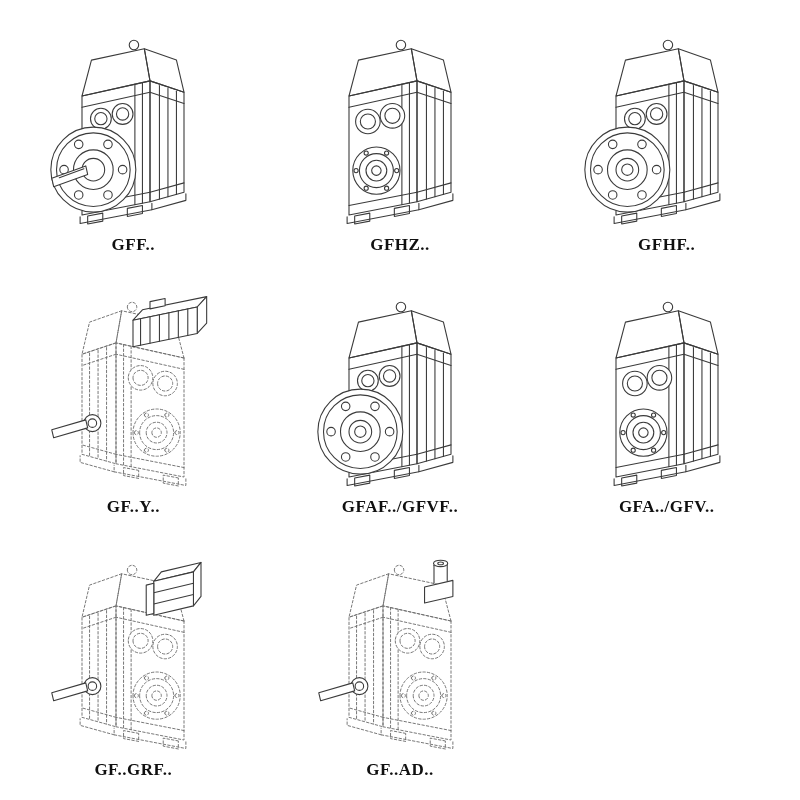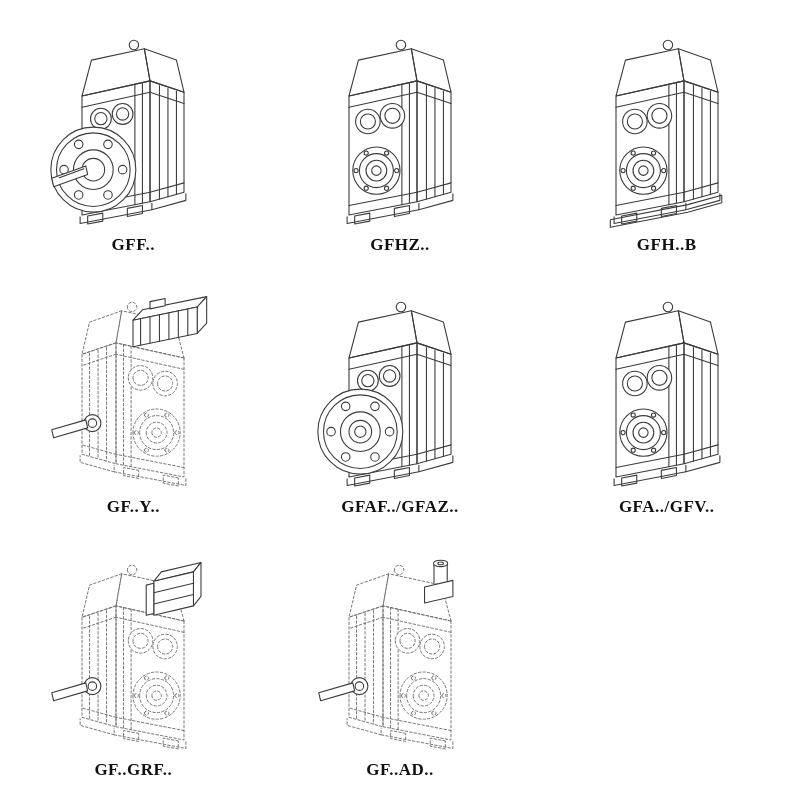--- a/index.html
+++ b/index.html
@@ -209,42 +209,42 @@
   </figure>
 
 
   <figure class="cell">
     <svg class="drawing" viewBox="0 0 200 216" aria-hidden="true">
           <use href="#drw-front-bores-gearbox"></use>
         </svg>
     <figcaption class="label">GFHZ..</figcaption>
   </figure>
 
-
-
-  <figure class="cell">
-    <svg class="drawing" viewBox="0 0 200 216" aria-hidden="true">
-          <use href="#drw-front-bores-foot-gearbox"></use>
-        </svg>
-    <figcaption class="label">GFH..B</figcaption>
-  </figure>
+  <figure class="cell">
+    <svg class="drawing" viewBox="0 0 200 216" aria-hidden="true">
+          <use href="#drw-flange-hollow-gearbox"></use>
+        </svg>
+    <figcaption class="label">GFHF..</figcaption>
+  </figure>
+
+
 
 
   <figure class="cell">
     <svg class="drawing" viewBox="0 0 200 216" aria-hidden="true">
           <use href="#drw-phantom-motor-gearbox"></use>
         </svg>
     <figcaption class="label">GF..Y..</figcaption>
   </figure>
 
   <figure class="cell">
     <svg class="drawing" viewBox="0 0 200 216" aria-hidden="true">
           <use href="#drw-flange-hollow-gearbox"></use>
         </svg>
-    <figcaption class="label">GFAF../GFAZ..</figcaption>
+    <figcaption class="label">GFAF../GFVF..</figcaption>
   </figure>
 
   <figure class="cell">
     <svg class="drawing" viewBox="0 0 200 216" aria-hidden="true">
           <use href="#drw-front-bores-gearbox"></use>
         </svg>
     <figcaption class="label">GFA../GFV..</figcaption>
   </figure>
 
   <figure class="cell">

